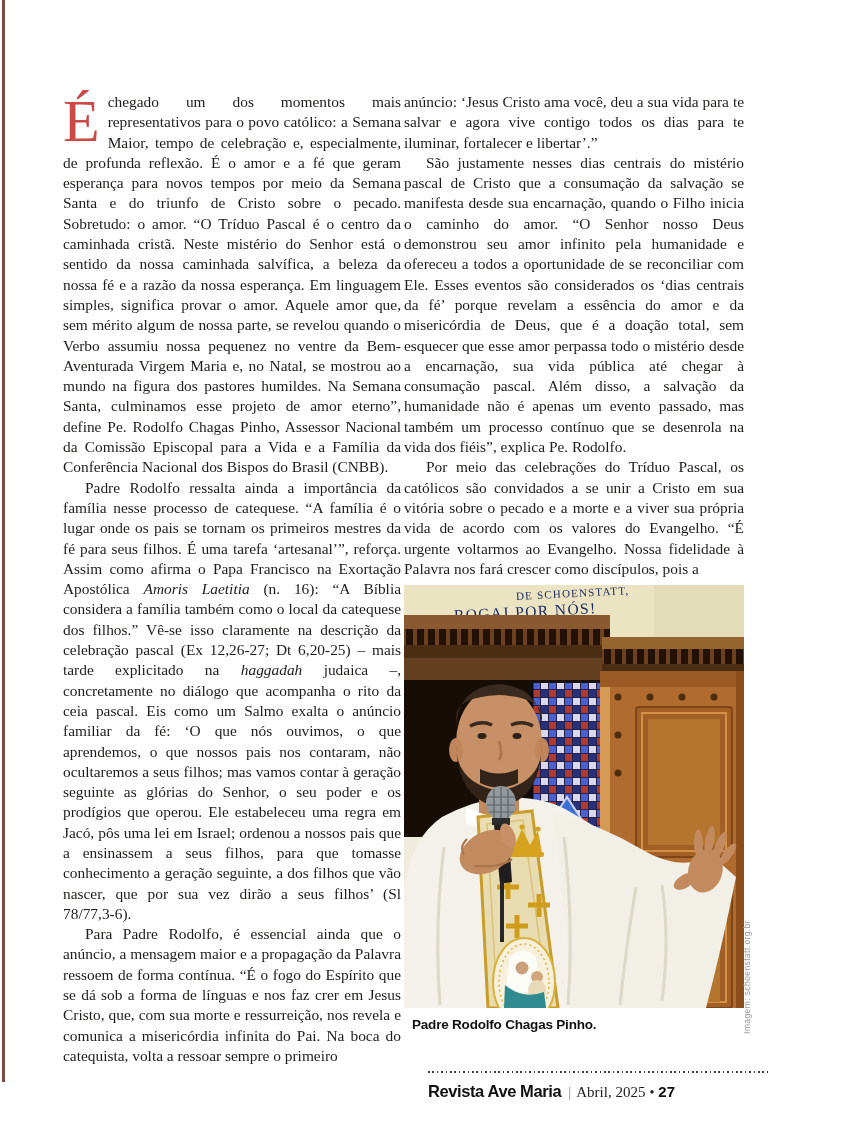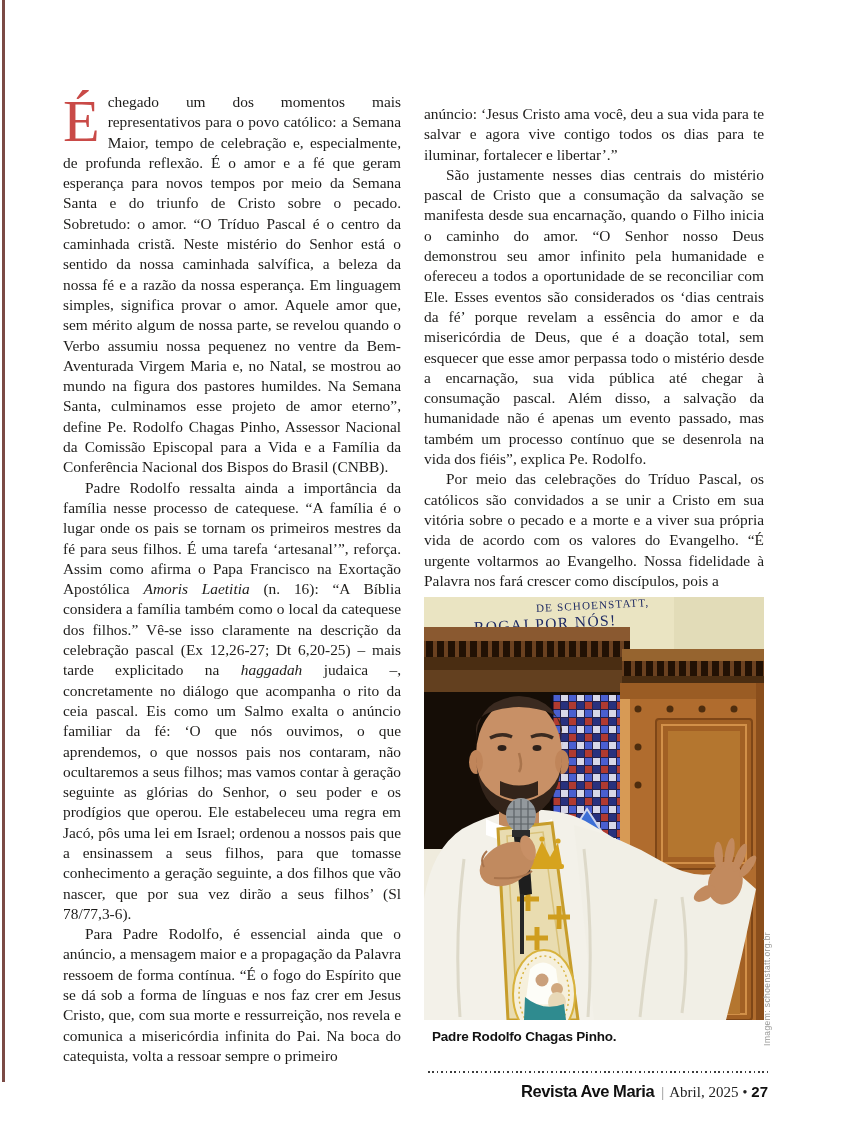--- a/index.html
+++ b/index.html
@@ -1,36 +1,36 @@
 <!DOCTYPE html>
 <html lang="pt"><head>
 <meta charset="utf-8">
 <style>
   html,body{margin:0;padding:0;background:#ffffff;}
   .page{position:relative;width:850px;height:1126px;background:#ffffff;overflow:hidden;
         font-family:"Liberation Serif","DejaVu Serif",serif;color:#1d1c1a;}
   .accent-bar{position:absolute;left:2px;top:0;width:3px;height:1082px;background:#7b4a45;}
   .col{position:absolute;top:92px;text-align:justify;font-size:15.4px;line-height:20.3px;}
   .col-left{left:63px;width:338px;}
-  .col-right{left:424px;width:340px;margin-top:12px;}
+  .col-right{left:404px;width:340px;}
   .col p{margin:0;}
   .col p.indent{text-indent:22px;}
   .col em{}
   .dropcap{float:left;color:#c94a47;font-size:60px;line-height:52px;height:56px;
            padding:3px 8px 0 0;font-family:"Liberation Serif",serif;}
   figure{margin:0;}
   .photo-figure{position:relative;width:340px;margin-top:6px;}
   .photo-figure svg{display:block;}
   .photo-credit{position:absolute;right:-13px;bottom:2px;writing-mode:vertical-rl;transform:rotate(180deg);
         font-family:"Liberation Sans",sans-serif;font-size:8.5px;color:#9a9a98;letter-spacing:.4px;}
   .photo-caption{font-family:"Liberation Sans",sans-serif;font-weight:700;font-size:13.5px;
         letter-spacing:-.2px;color:#111;margin-top:7px;text-align:left;padding-left:8px;}
   .footer{position:absolute;left:428px;top:1071px;width:340px;}
   .footer-rule{height:2px;background-image:repeating-linear-gradient(90deg,#3c3c3c 0 1.6px,transparent 1.6px 4.4px);}
-  .footer-text{margin-top:9px;text-align:right;white-space:nowrap;}
+  .footer-text{margin-top:9px;white-space:nowrap;}
   .footer-mag{font-family:"Liberation Sans",sans-serif;font-weight:700;font-size:16.5px;
         letter-spacing:-.4px;color:#101010;}
   .footer-sep{color:#8a8a8a;font-size:15px;padding:0 5px 0 7px;}
   .footer-issue{font-size:15px;color:#222;}
   .footer-bullet{font-size:14px;color:#222;padding:0 4px;}
   .footer-page{font-family:"Liberation Sans",sans-serif;font-weight:700;font-size:15px;color:#101010;}
 </style>
 </head>
 <body>
 

